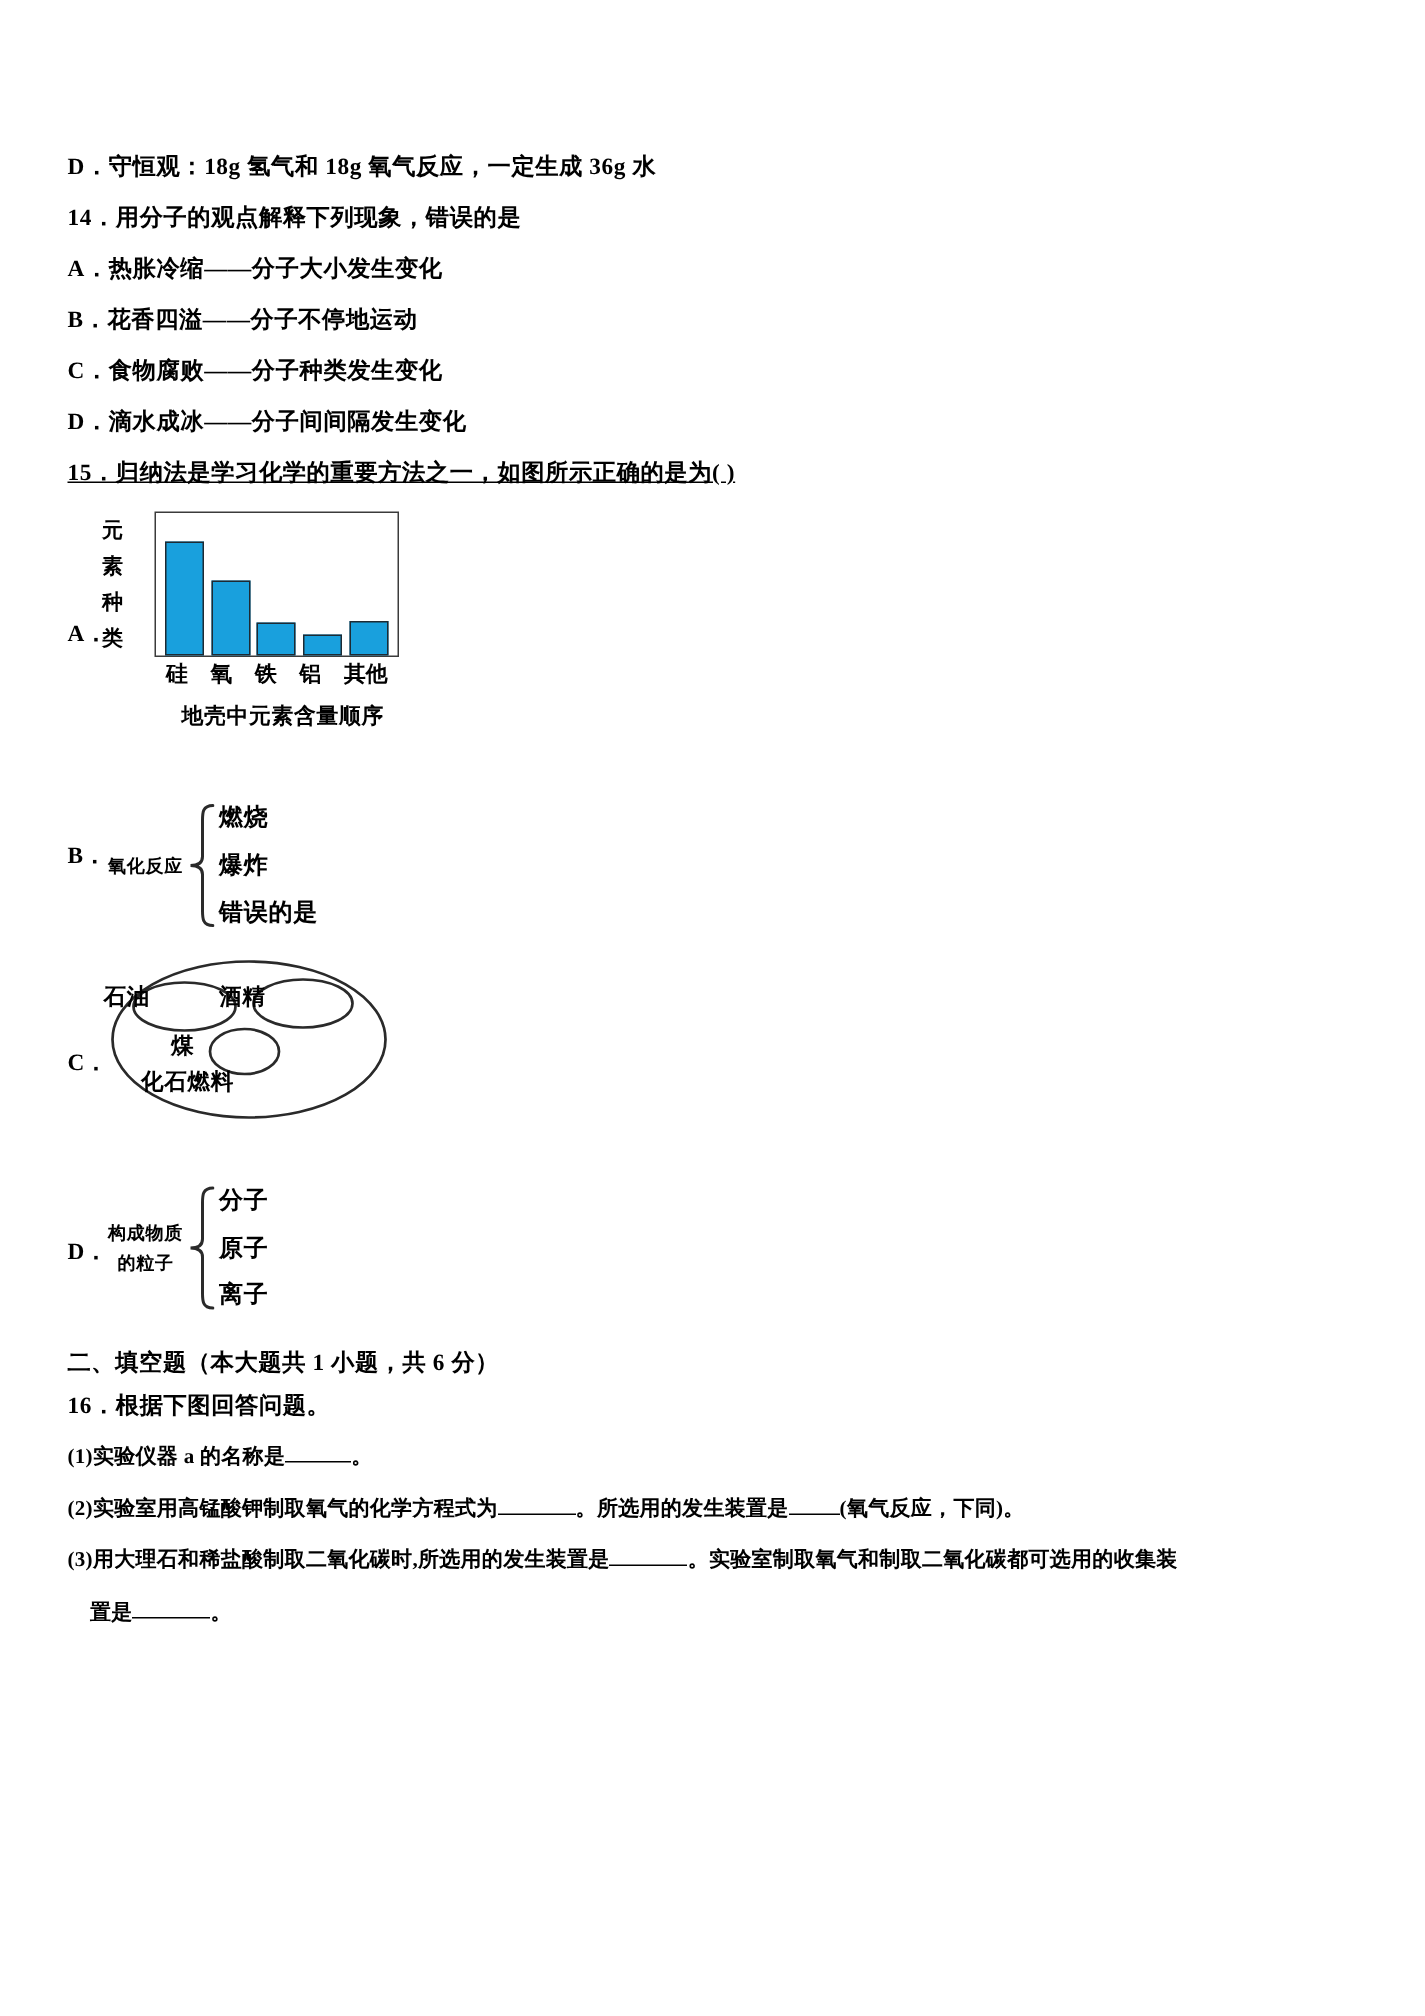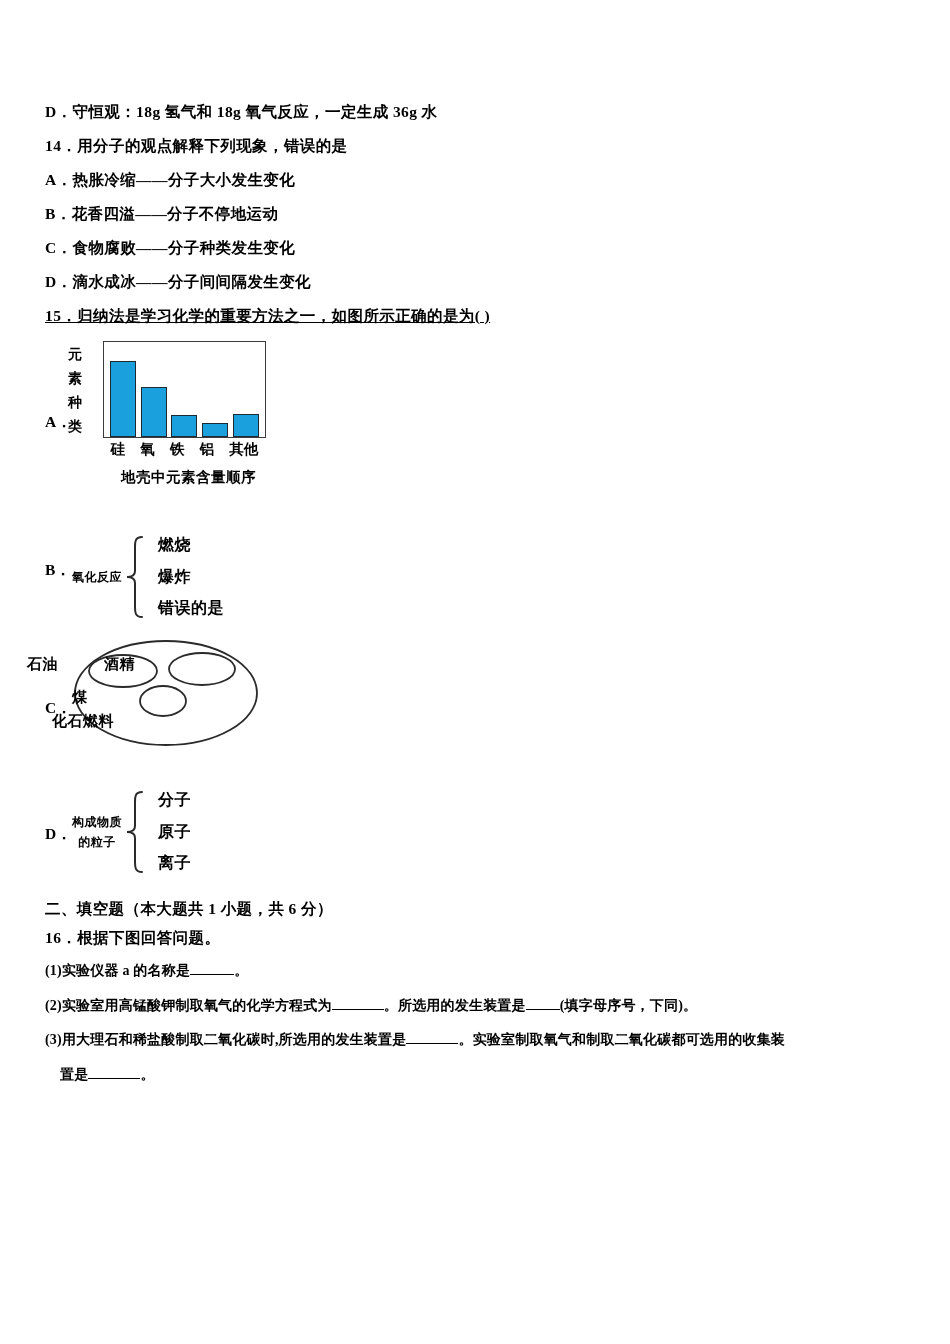--- a/index.html
+++ b/index.html
@@ -152,21 +152,21 @@
   .brace-head .l2 { display: block; text-align: center; }
   .brace-svg { margin: 0 3px; }
   .brace-items {
     display: flex;
     flex-direction: column;
     justify-content: space-between;
     font-size: 16px;
     font-weight: 700;
     letter-spacing: 0.5px;
   }
-  .brace-items span { white-space: nowrap; margin-left: 12px; }
+  .brace-items span { white-space: nowrap; }
 
   #optB-group { left: 72px; top: 535px; height: 84px; }
   #optB-group .brace-items { height: 84px; }
 
   #optD-letter { position: absolute; left: 45px; top: 824px; font-size: 15.5px; font-weight: 700; }
   #optD-group { left: 72px; top: 790px; height: 84px; }
   #optD-group .brace-items { height: 84px; }
 
   
   #optC-letter { position: absolute; left: 45px; top: 698px; font-size: 15.5px; font-weight: 700; }
@@ -177,20 +177,21 @@
     width: 195px;
     height: 115px;
   }
   .venn-text {
     position: absolute;
     font-size: 15px;
     font-weight: 700;
     font-family: Liberation Mono, monospace;
     white-space: nowrap;
     letter-spacing: 0.5px;
+    margin-left: 42px;
   }
   #venn-oil   { left: 27px;  top: 655px; }
   #venn-alc   { left: 104px; top: 655px; }
   #venn-coal  { left: 72px;  top: 688px; }
   #venn-outer { left: 52px;  top: 712px; }
 </style>
 </head>
 <body>
 
 <div class="page">
@@ -290,21 +291,21 @@
 
   <div class="line" style="left:45px; top:900px; font-size:15.5px;">二、填空题（本大题共 1 小题，共 6 分）</div>
 
   <div class="line" style="left:45px; top:929px; font-size:15.5px;">16．根据下图回答问题。</div>
 
   <div class="small-line" style="left:45px; top:962px;">
     <span>(1)实验仪器 a 的名称是</span><span class="blank b-sm"></span><span>。</span>
   </div>
 
   <div class="small-line" style="left:45px; top:997px;">
-    <span>(2)实验室用高锰酸钾制取氧气的化学方程式为</span><span class="blank b-md"></span><span>。所选用的发生装置是</span><span class="blank b-xs"></span><span>(填字母序号，下同)。</span>
+    <span>(2)实验室用高锰酸钾制取氧气的化学方程式为</span><span class="blank b-md"></span><span>。所选用的发生装置是</span><span class="blank b-xs"></span><span>(氧气反应，下同)。</span>
   </div>
 
   <div class="small-line" style="left:45px; top:1031px;">
     <span>(3)用大理石和稀盐酸制取二氧化碳时,所选用的发生装置是</span><span class="blank b-md"></span><span>。实验室制取氧气和制取二氧化碳都可选用的收集装</span>
   </div>
 
   <div class="small-line" style="left:45px; top:1066px;margin-left:15px;">
     <span>置是</span><span class="blank b-md"></span><span>。</span>
   </div>
 

